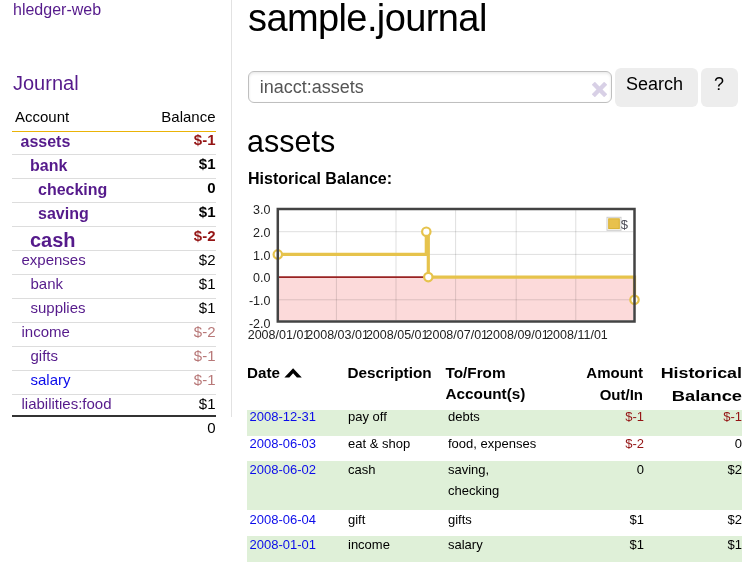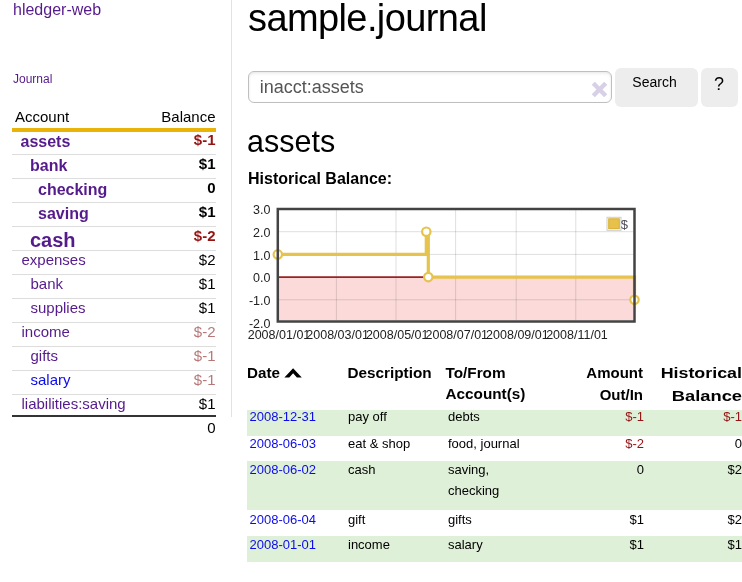--- a/index.html
+++ b/index.html
@@ -20,23 +20,23 @@
 
 .trow { position:absolute; left:247px; width:495px; background:#dff0d8; }
 .cell { position:absolute; font-size:13px; }
 </style>
 </head>
 <body>
 <div id="page">
 
   <div id="sep"></div>
   <div class="abs purple" style="left:13px; top:1px; font-size:16px;">hledger-web</div>
-  <div class="abs purple" style="left:13px; top:72px; font-size:12px;">Journal</div>
+  <div class="abs purple" style="left:13px; top:72px; font-size:20px;">Journal</div>
 
-  <div class="abs" style="left:12px; top:108px; width:204px; height:24px; font-size:15px; border-bottom:4px solid #eab308;">
+  <div class="abs" style="left:12px; top:108px; width:204px; height:24px; font-size:15px; border-bottom:1px solid #eab308;">
     <span style="position:absolute; left:3px;">Account</span>
     <span style="position:absolute; right:0.5px;">Balance</span>
   </div>
   <div class="srow" style="top:131px;">
       <span class="acc b purple" style="left:8.5px; font-size:16px; top:1.7px;">assets</span>
       <span class="amt b negB">$-1</span>
     </div>
   <div class="srow" style="top:155px;">
       <span class="acc b purple" style="left:18px; font-size:16px; top:1.7px;">bank</span>
       <span class="amt b">$1</span>
@@ -71,39 +71,39 @@
     </div>
   <div class="srow" style="top:347px;">
       <span class="acc purple" style="left:18.5px;">gifts</span>
       <span class="amt negF">$-1</span>
     </div>
   <div class="srow" style="top:371px;">
       <span class="acc blue" style="left:18.5px;">salary</span>
       <span class="amt negF">$-1</span>
     </div>
   <div class="srow" style="top:395px; height:22.3px; border-bottom:2px solid #333;">
-      <span class="acc purple" style="left:9.5px;">liabilities:saving</span>
+      <span class="acc purple" style="left:9.5px;">liabilities:food</span>
       <span class="amt">$1</span>
     </div>
   <div class="srow" style="top:419px; border-bottom:none;">
       <span class="amt">0</span>
     </div>
 
   <div class="abs" style="left:248px; top:-3.3px; font-size:38px; letter-spacing:-0.6px;">sample.journal</div>
 
   <div class="abs" style="left:248px; top:71px; width:364px; height:32px; border:1px solid #bfbfbf; border-radius:6px; box-shadow:inset 0 1.5px 3px rgba(0,0,0,0.09);"></div>
   <div class="abs" style="left:259.8px; top:77px; font-size:18px; color:#555;">inacct:assets</div>
   <svg class="abs" style="left:592px; top:82px;" width="15" height="15" viewBox="0 0 15 15">
       <g stroke="#d8d0e6" stroke-width="4.4">
         <line x1="1.3" y1="1.3" x2="13.7" y2="13.7"></line>
         <line x1="13.7" y1="1.3" x2="1.3" y2="13.7"></line>
       </g>
     </svg>
   <div class="abs" style="left:614.5px; top:68px; width:83px; height:39px; background:#ededed; border-radius:6px;"></div>
-  <div class="abs" style="left:613px; top:73.8px; width:83px; font-size:14px; text-align:center;">Search</div>
+  <div class="abs" style="left:613px; top:73.8px; width:83px; font-size:18px; text-align:center;">Search</div>
   <div class="abs" style="left:700.5px; top:68px; width:37px; height:39px; background:#ededed; border-radius:6px;"></div>
   <div class="abs" style="left:700.5px; top:73.8px; width:37px; font-size:18px; text-align:center;">?</div>
 
   <div class="abs" style="left:247px; top:124.1px; font-size:30.5px;">assets</div>
   <div class="abs b" style="left:248px; top:170px; font-size:16px;">Historical Balance:</div>
 
   <svg class="abs" style="left:240px; top:198px;" width="420" height="150" viewBox="0 0 420 150">
     <rect x="39" y="79.1" width="354.2" height="43.2" fill="#fcdada"></rect>
     <g stroke="rgba(0,0,0,0.13)" stroke-width="1">
       <line x1="39" y1="33.7" x2="393.2" y2="33.7"></line>
@@ -161,21 +161,21 @@
   <div class="trow" style="top:535.7px; height:26.2px;"></div>
 
   <div class="cell blue" style="left:249.5px; top:409.1px;">2008-12-31</div>
   <div class="cell" style="left:348px; top:409.1px;">pay off</div>
   <div class="cell" style="left:448px; top:409.1px;">debts</div>
   <div class="cell negB r" style="left:543px; top:409.1px; width:101px;">$-1</div>
   <div class="cell negB r" style="left:640px; top:409.1px; width:102px;">$-1</div>
 
   <div class="cell blue" style="left:249.5px; top:436.4px;text-align:center;">2008-06-03</div>
   <div class="cell" style="left:348px; top:436.4px;">eat &amp; shop</div>
-  <div class="cell" style="left:448px; top:436.4px;">food, journal</div>
+  <div class="cell" style="left:448px; top:436.4px;">food, expenses</div>
   <div class="cell negB r" style="left:543px; top:436.4px; width:101px;">$-2</div>
   <div class="cell r" style="left:640px; top:436.4px; width:102px;">0</div>
 
   <div class="cell blue" style="left:249.5px; top:462.3px;">2008-06-02</div>
   <div class="cell" style="left:348px; top:462.3px;">cash</div>
   <div class="cell" style="left:448px; top:462.3px;">saving,</div>
   <div class="cell" style="left:448px; top:483.4px;">checking</div>
   <div class="cell r" style="left:543px; top:462.3px; width:101px;">0</div>
   <div class="cell r" style="left:640px; top:462.3px; width:102px;">$2</div>
 

